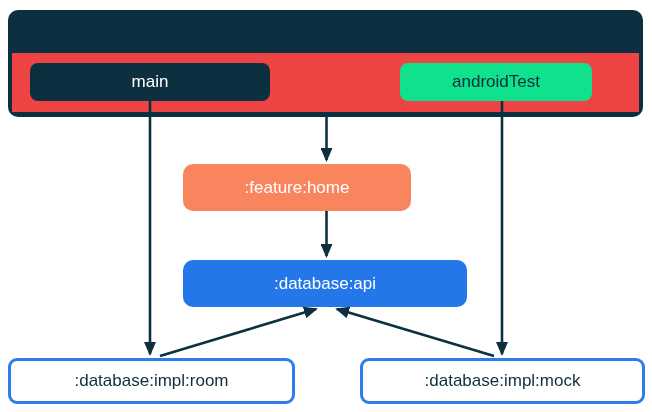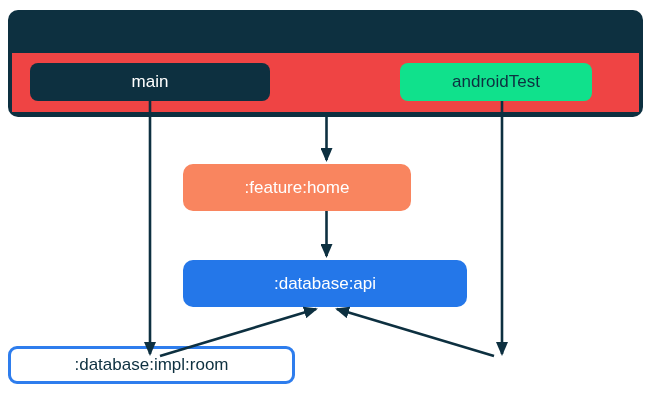--- a/index.html
+++ b/index.html
@@ -68,21 +68,21 @@
     border-radius:10px;
     align-items:center;
   }
   .node-impl{
     background:#ffffff;
     border:3px solid var(--blue-border);
     border-radius:9px;
     color:var(--navy);
     box-sizing:border-box;
   }
-  .node-room{left:8px;top:346px;width:287px;height:38px;}
+  .node-room{left:8px;top:358px;width:287px;height:46px;}
   .node-mock{left:360px;top:358px;width:285px;height:46px;}
 
   
   svg.edges{
     position:absolute;inset:0;width:652px;height:412px;
     z-index:5;pointer-events:none;
   }
   svg.edges .edge{
     stroke:var(--navy);
     stroke-width:2.6;
@@ -111,20 +111,23 @@
   </div>
 
   <div class="node node-api">
     <span>:database:api</span>
   </div>
 
   <div class="node node-impl node-room">
     <span>:database:impl:room</span>
   </div>
 
+  <div class="node node-impl node-mock">
+    <span>:database:impl:mock</span>
+  </div>
 
   <svg class="edges" viewBox="0 0 652 412">
     <defs>
       <marker id="arrow" markerUnits="userSpaceOnUse" markerWidth="14" markerHeight="12" viewBox="0 0 14 12" refX="12" refY="6" orient="auto">
         <path d="M0,0 L14,6 L0,12 Z"></path>
       </marker>
     </defs>
 
     <path class="edge" d="M326.5,117 L326.5,160" marker-end="url(#arrow)"></path>
 

